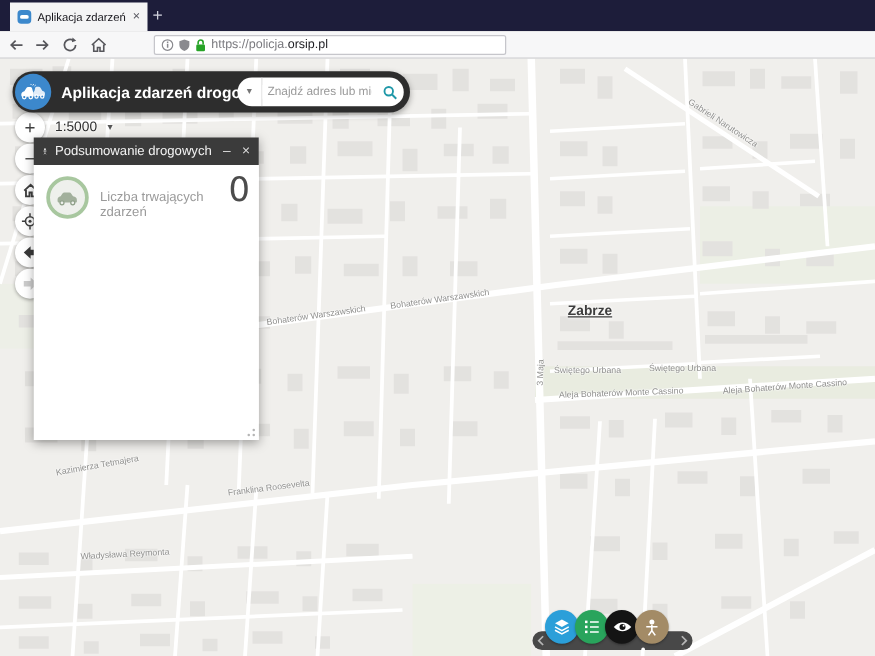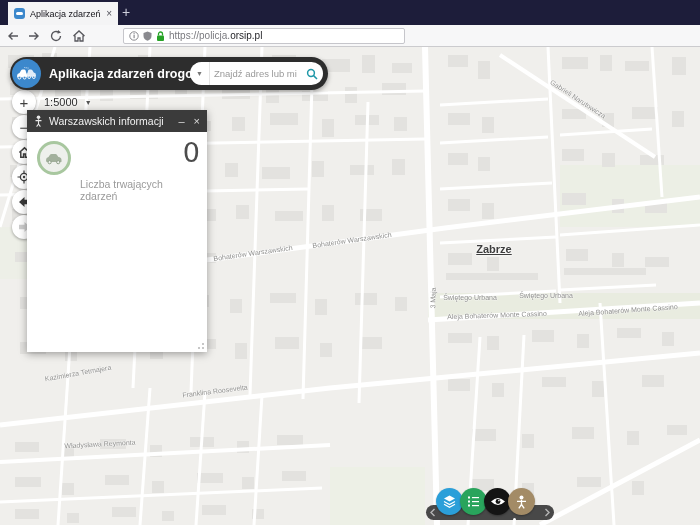--- a/index.html
+++ b/index.html
@@ -60,21 +60,21 @@
 
   
   .panel { position:absolute; left:27px; top:110px; width:180px; height:242px; z-index:18;
            box-shadow:0 2px 8px rgba(0,0,0,.35); }
   .panel-header { height:22px; background:#3b3b3b; display:flex; align-items:center; padding:0 7px; }
   .panel-title { color:#f2f2f2; font-size:10.5px; margin-left:6px; flex:1; white-space:nowrap; }
   .panel-min, .panel-x { color:#dedede; font-size:11px; margin-left:9px; line-height:22px; }
   .panel-body { height:220px; background:#fff; position:relative; }
   .stat-circle { position:absolute; left:10px; top:9px; width:34px; height:34px; border-radius:50%;
                  border:3px solid #a8c79f; background:#eef0ec; display:flex; align-items:center; justify-content:center; }
-  .stat-label { position:absolute; left:53px; top:20px; width:112px; font-size:10.5px; color:#9a9a9a;margin-top:26px; }
+  .stat-label { position:absolute; left:53px; top:20px; width:112px; font-size:10.5px; color:#9a9a9a; }
   .stat-value { position:absolute; right:7px; top:5px; font-size:27px; color:#4c4c4c; font-family:"DejaVu Sans", sans-serif; }
   .panel-resize { position:absolute; right:3px; bottom:3px; width:6px; height:6px; }
   .panel-resize i { position:absolute; width:2px; height:2px; background:#b5b5b5; border-radius:50%; }
 
   
   .coord-bar { position:absolute; left:8px; top:484px; height:13px; background:rgba(72,72,72,.85);
                border-radius:2px; display:flex; align-items:center; padding:0 5px; z-index:15; }
   .coord-text { color:#fff; font-size:8px; margin-left:4px; white-space:nowrap; }
   .bottom-bar { position:absolute; left:426px; top:505px; width:128px; height:15px;
                 background:rgba(58,58,58,.92); border-radius:8px; z-index:14; }
@@ -319,21 +319,21 @@
           <path d="M500 8 L655 110" stroke-width="4"></path>
         <path d="M425 0 L437 478" stroke-width="6"></path>
         <path d="M428 273 L700 256" stroke-width="5"></path>
         <path d="M95 228 L445 181 L700 150" stroke-width="5"></path>
         <path d="M0 378 L330 341 L700 306" stroke-width="5"></path>
         <path d="M540 478 L700 393" stroke-width="5"></path>
       </g>
     </svg>
 
     
-    <span class="city-label" style="left:494px; top:202px;text-decoration:underline;">Zabrze</span>
+    <span class="city-label" style="left:472px; top:202px;text-decoration:underline;">Zabrze</span>
     <span class="map-label" style="left:470px; top:250px; transform:translate(-50%,-50%);">Świętego Urbana</span>
     <span class="map-label" style="left:546px; top:248px; transform:translate(-50%,-50%);">Świętego Urbana</span>
     <span class="map-label" style="left:497px; top:268px; transform:translate(-50%,-50%) rotate(-2deg);">Aleja Bohaterów Monte Cassino</span>
     <span class="map-label" style="left:628px; top:263px; transform:translate(-50%,-50%) rotate(-4deg);">Aleja Bohaterów Monte Cassino</span>
     <span class="map-label" style="left:253px; top:206px; transform:translate(-50%,-50%) rotate(-8deg);">Bohaterów Warszawskich</span>
     <span class="map-label" style="left:352px; top:193px; transform:translate(-50%,-50%) rotate(-8deg);">Bohaterów Warszawskich</span>
     <span class="map-label" style="left:215px; top:344px; transform:translate(-50%,-50%) rotate(-7deg);">Franklina Roosevelta</span>
     <span class="map-label" style="left:78px; top:326px; transform:translate(-50%,-50%) rotate(-10deg);">Kazimierza Tetmajera</span>
     <span class="map-label" style="left:578px; top:52px; transform:translate(-50%,-50%) rotate(33deg);">Gabrieli Narutowicza</span>
     <span class="map-label" style="left:433px; top:251px; transform:translate(-50%,-50%) rotate(-88deg);">3 Maja</span>
@@ -398,21 +398,21 @@
       <path d="M6.5 1 L12 6 L6.5 11 V8.2 H1 V3.8 H6.5 Z" fill="#cccccc"></path>
     </svg>
   </div>
 
   <div class="panel">
     <div class="panel-header">
       <svg width="9" height="12" viewBox="0 0 9 12">
         <circle cx="4.5" cy="2.2" r="1.8" fill="#e8e8e8"></circle>
         <path d="M4.5 4.2 L4.5 9 M1.5 5.6 L7.5 5.6 M4.5 9 L2.6 11.6 M4.5 9 L6.4 11.6" stroke="#e8e8e8" stroke-width="1.1" fill="none"></path>
       </svg>
-      <span class="panel-title">Warszawskich informacji</span>
+      <span class="panel-title">Podsumowanie drogowych</span>
       <span class="panel-min">–</span>
       <span class="panel-x">×</span>
     </div>
     <div class="panel-body">
       <div class="stat-circle">
         <svg width="20" height="13" viewBox="0 0 20 13">
           <path d="M2 8 Q2 5.5 4.5 5 L6 2.8 Q6.5 2 7.6 2 L11.5 2 Q12.5 2 13 3 L14.4 5 Q17.5 5.4 17.5 8 L17.5 9.4 Q17.5 10 16.8 10 L2.8 10 Q2 10 2 8 Z" fill="#a2b09c"></path>
           <circle cx="5.6" cy="10.2" r="1.6" fill="#eef0ec" stroke="#8fa089" stroke-width="1"></circle>
           <circle cx="14.2" cy="10.2" r="1.6" fill="#eef0ec" stroke="#8fa089" stroke-width="1"></circle>
         </svg>

